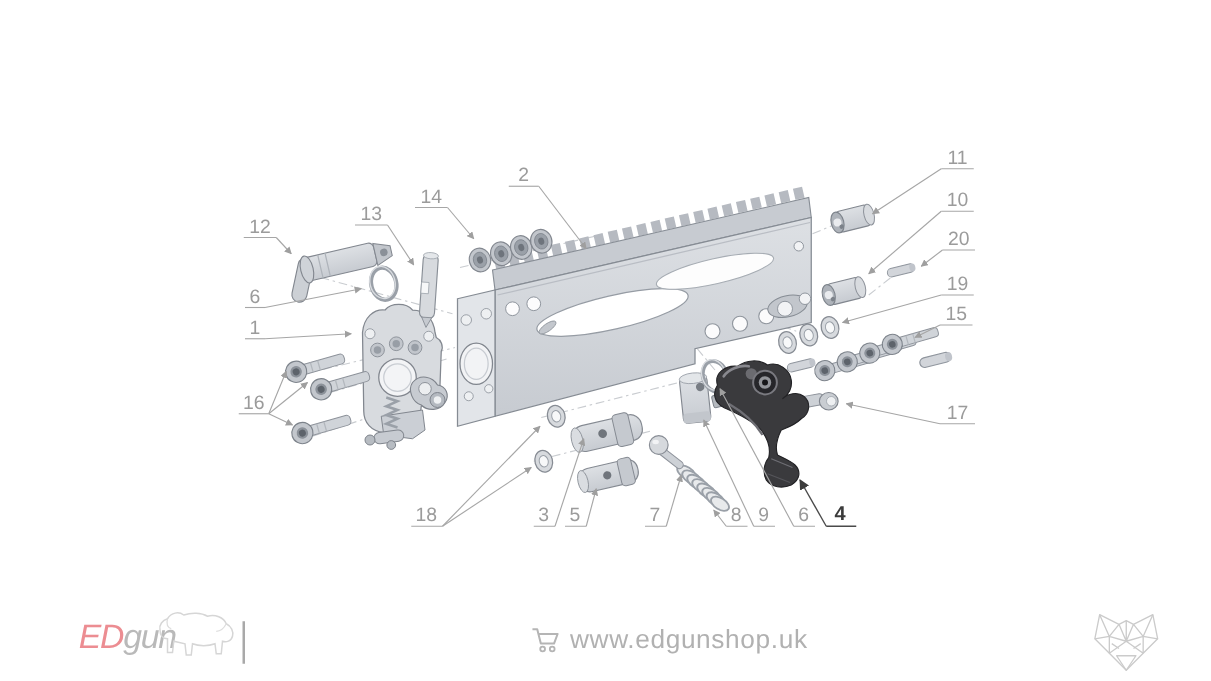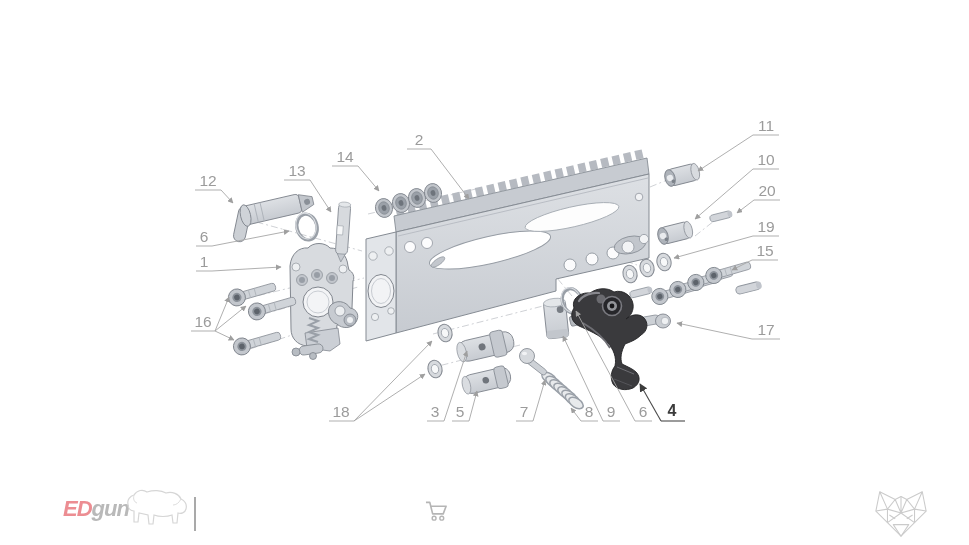--- a/index.html
+++ b/index.html
@@ -5,22 +5,22 @@
   html,body{margin:0;padding:0;background:#ffffff;}
   .stage{position:relative;width:969px;height:545px;background:#ffffff;overflow:hidden;
          font-family:"Liberation Sans",sans-serif;}
   svg.diagram{position:absolute;left:0;top:0;}
   text.lbl{font-family:"Liberation Sans",sans-serif;font-size:15.5px;fill:#9b9b9b;text-anchor:middle;}
   text.lbl-dark{font-family:"Liberation Sans",sans-serif;font-size:16px;fill:#3b3b3b;font-weight:bold;text-anchor:middle;}
   .ld{stroke:#a6a6a6;stroke-width:0.9;fill:none;}
   .ldd{stroke:#4a4a4a;stroke-width:1.1;fill:none;}
   .dash{stroke:#c9ccd0;stroke-width:0.9;fill:none;stroke-dasharray:7 3 2 3;}
   .footer{position:absolute;left:0;bottom:0;width:100%;height:70px;background:#ffffff;}
-  .brand{position:absolute;left:63px;top:494px;font-size:22px;line-height:30px;
-         font-style:italic;font-weight:bold;letter-spacing:-1px;white-space:nowrap;text-align:right;}
+  .brand{position:absolute;left:63px;top:494px;font-size:27px;line-height:30px;
+         font-style:italic;font-weight:normal;letter-spacing:-1px;white-space:nowrap;text-align:right;}
   .brand .ed{color:#ec8d92;}
   .brand .gun{color:#b9b9b9;}
   .dog{position:absolute;left:124px;top:487px;}
   .divider{position:absolute;left:194px;top:497px;width:1.5px;height:34px;background:#a9a9a9;}
   .shopline{position:absolute;left:425px;top:500px;display:flex;align-items:center;gap:8px;}
   .url{font-size:21px;color:#b1b1b1;letter-spacing:0.5px;}
   .fox{position:absolute;left:872px;top:487px;}
 </style>
 </head>
 <body>
@@ -379,20 +379,21 @@
 </svg>
 
 <div class="divider"></div>
 
 <div class="shopline">
   <svg width="23" height="22" viewBox="0 0 24 22">
     <path d="M1,2 L5,2 L8,14 L19,14 L22,6 L6.5,6" fill="none" stroke="#b5b5b5" stroke-width="1.7" stroke-linejoin="round"></path>
     <circle cx="9.5" cy="18.5" r="2" fill="none" stroke="#b5b5b5" stroke-width="1.5"></circle>
     <circle cx="17.5" cy="18.5" r="2" fill="none" stroke="#b5b5b5" stroke-width="1.5"></circle>
   </svg>
+  <span class="url">www.edgunshop.uk</span>
 </div>
 
 <svg class="fox" width="58" height="52" viewBox="0 0 60 52">
   <g fill="none" stroke="#cbcbcb" stroke-width="1.1" stroke-linejoin="round">
     <path d="M8,4 L24,12 L30,9 L36,12 L52,4 L56,24 L44,36 L30,50 L16,36 L4,24 Z"></path>
     <path d="M8,4 L16,22 L4,24 M16,22 L24,12 M16,22 L30,26 M24,12 L30,26 M36,12 L30,26 M36,12 L44,22 M44,22 L56,24 M44,22 L30,26 M52,4 L44,22 M16,22 L16,36 M44,22 L44,36 M30,26 L16,36 M30,26 L44,36 M30,9 L30,26"></path>
     <path d="M22,38 L38,38 L30,50 Z"></path>
     <path d="M18,28 L24,32 M42,28 L36,32"></path>
   </g>
 </svg>

